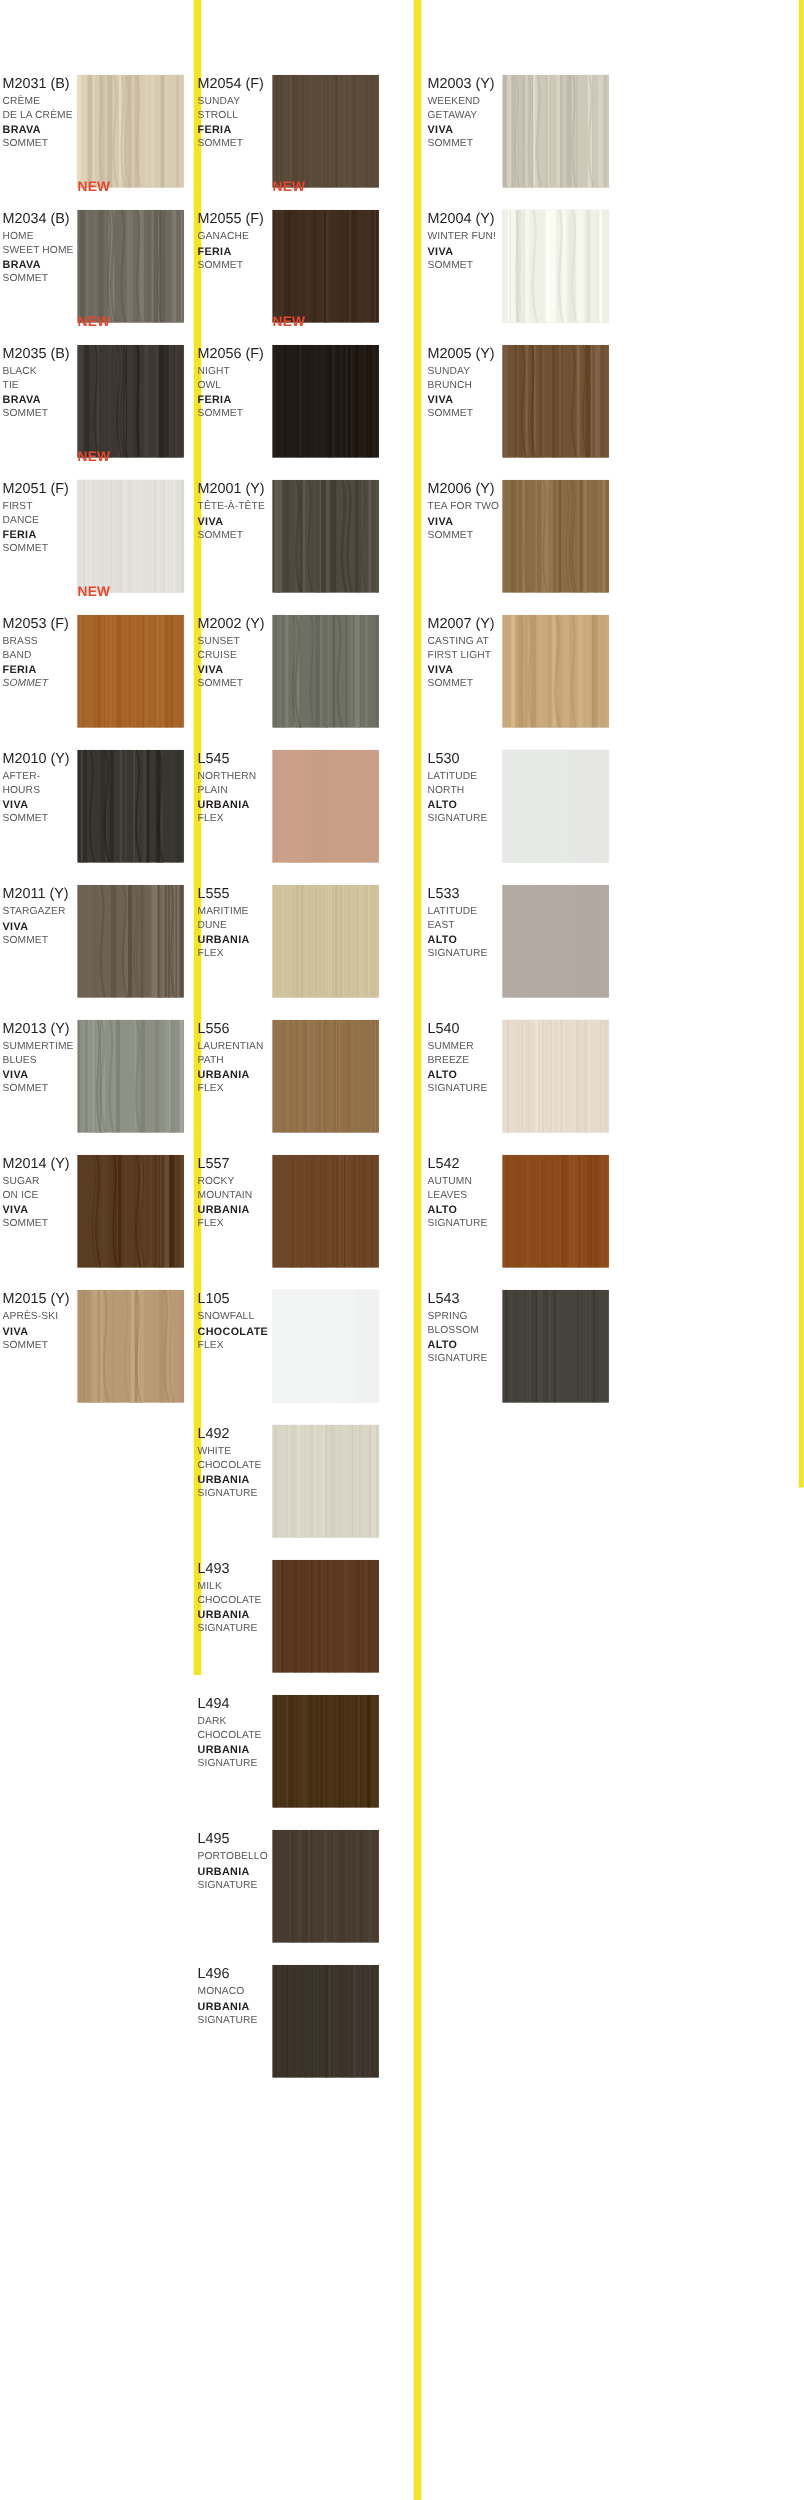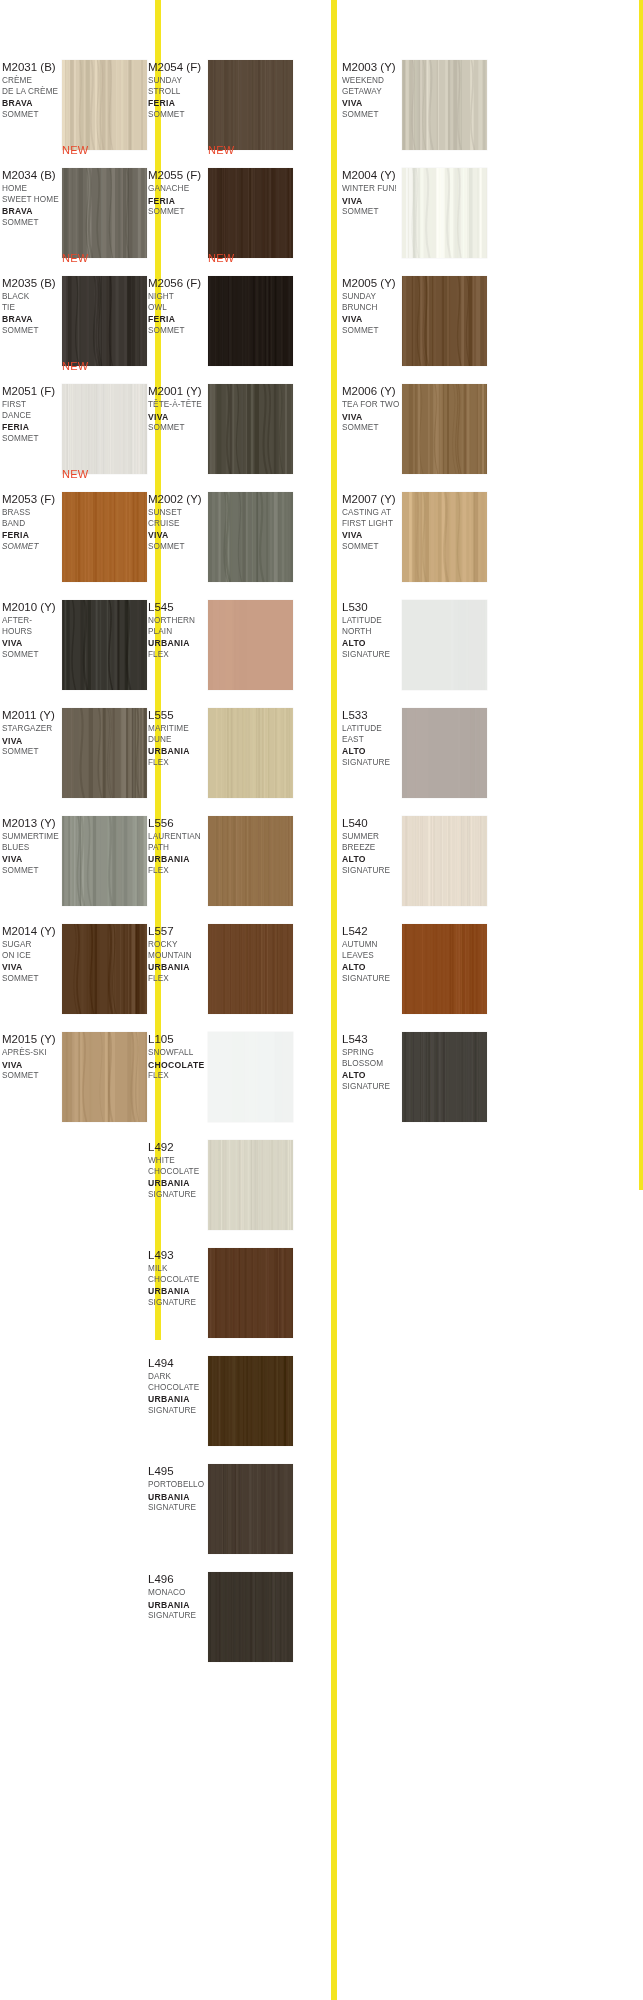--- a/index.html
+++ b/index.html
@@ -29,35 +29,35 @@
   #divider-far-right{left:639px;}
 
   
   .column{
     position:absolute;
     top:0;
     width:155px;
     margin-top:48px;
   }
   #column-1{left:0px;}
-  #column-2{left:146px;}
+  #column-2{left:156px;}
   #column-3{left:340px;}
 
   
   .card{
     position:relative;
     height:108px;
     box-sizing:border-box;
   }
   .card-new-badge{
     position:absolute;
     left:62px;
     top:-12px;
     font-size:11px;
-    font-weight:400;
+    font-weight:700;
     color:#e8472b;
     letter-spacing:0.2px;
     line-height:12px;
   }
   .card-text{
     position:absolute;
     left:2px;
     top:12px;
     width:60px;
   }

